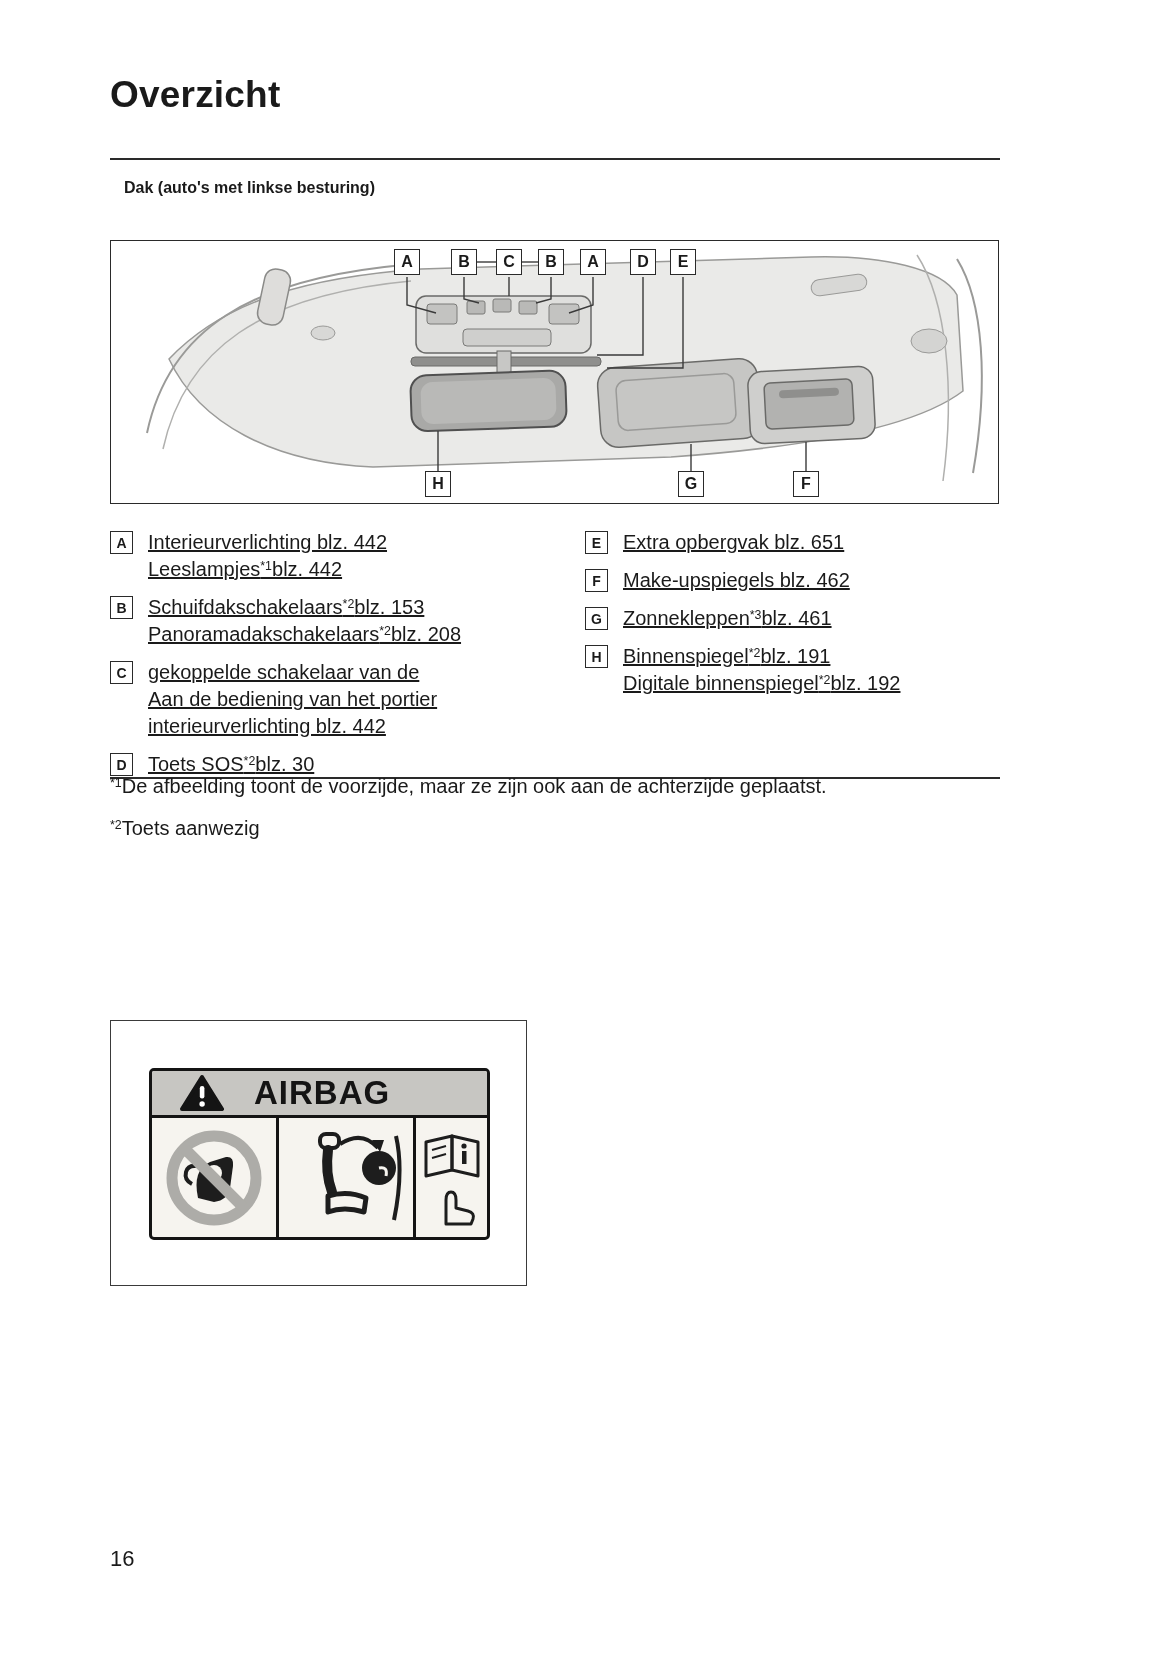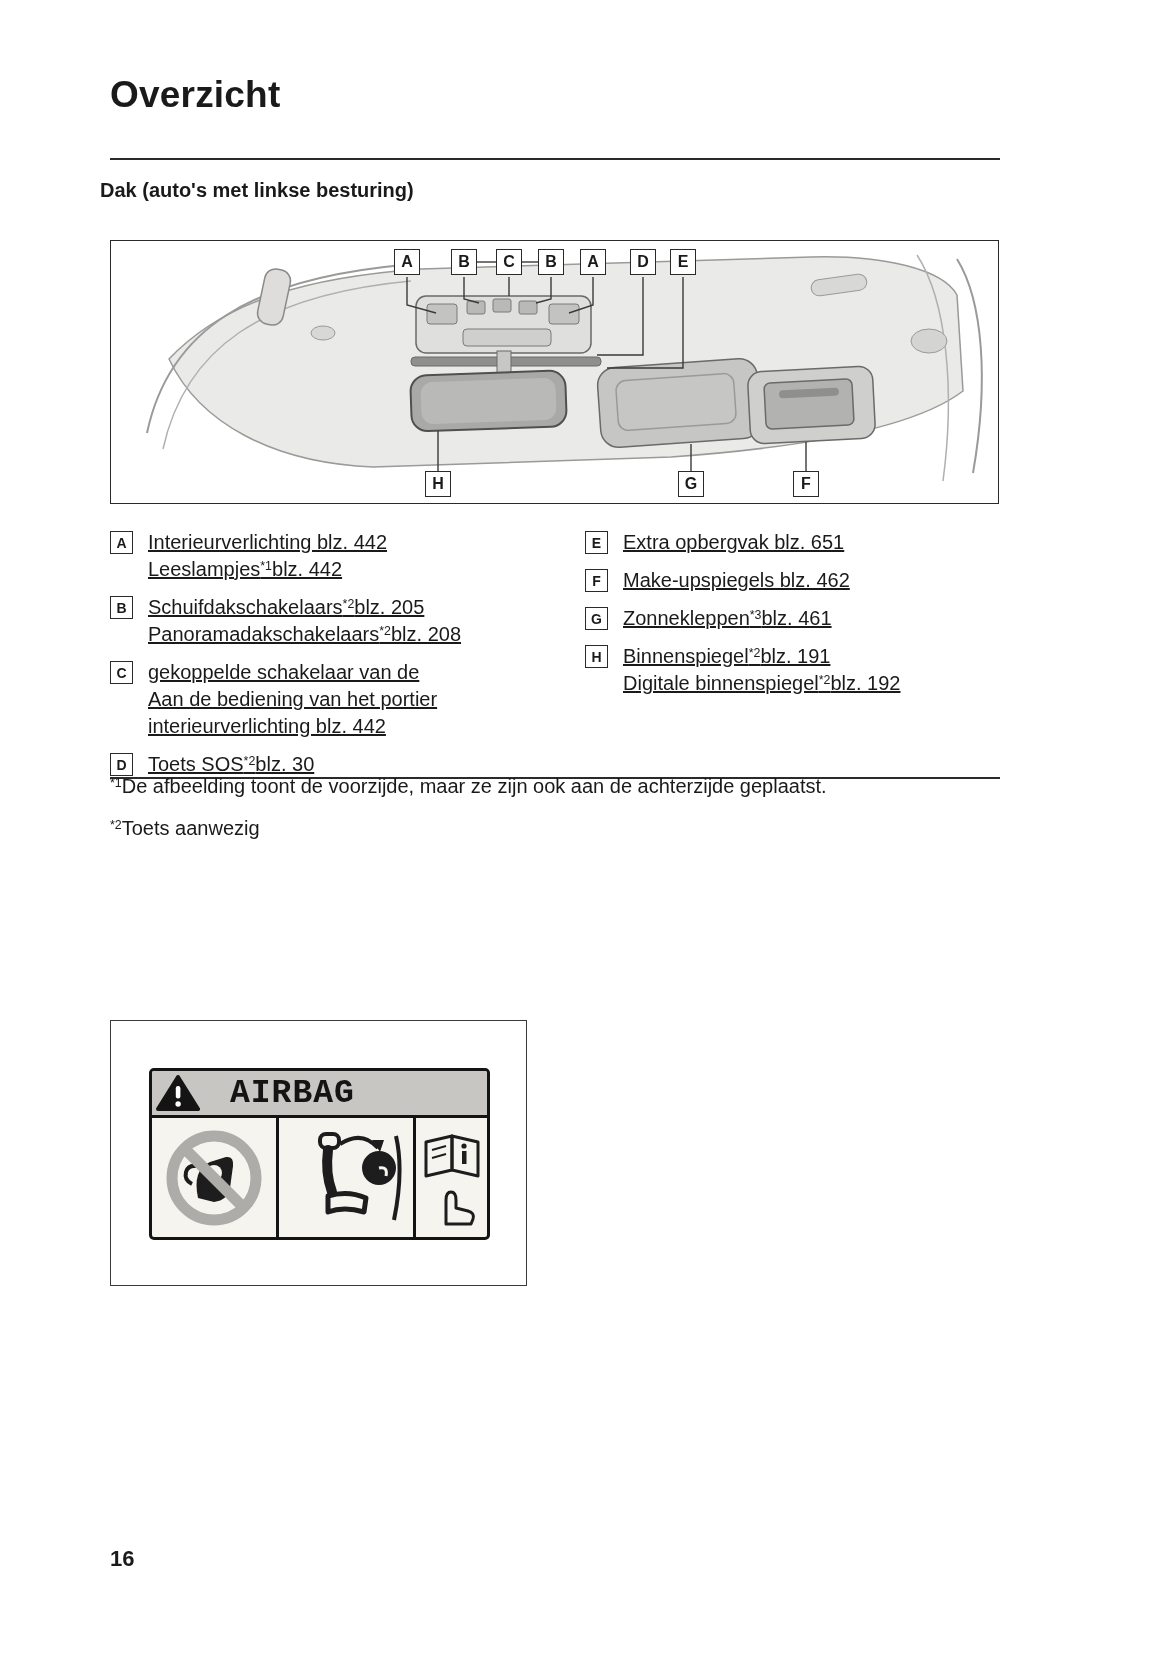--- a/index.html
+++ b/index.html
@@ -14,22 +14,22 @@
 
   .title{
     position:absolute;left:110px;top:34px;
     font-size:37px;font-weight:700;letter-spacing:0.2px;
   }
   .rule{position:absolute;left:110px;width:890px;border-top:2px solid #2a2a2a;height:0;}
   .rule-top{top:118px;}
   .rule-bottom{top:737px;}
 
   .section-heading{
-    position:absolute;left:100px;top:139px;
-    font-size:20px;font-weight:700;
+    position:absolute;left:124px;top:139px;
+    font-size:16px;font-weight:700;
   }
 
   
   .figure{
     position:absolute;left:110px;top:200px;width:889px;height:264px;
     border:1px solid #2a2a2a;background:#ffffff;box-sizing:border-box;
   }
   .figure svg{position:absolute;left:0;top:0;}
   .callout{
     position:absolute;width:26px;height:26px;
@@ -62,33 +62,33 @@
     position:absolute;left:110px;top:980px;width:417px;height:266px;
     border:1.5px solid #3a3a3a;box-sizing:border-box;background:#fff;
   }
   .airbag-label{
     position:absolute;left:38px;top:47px;width:341px;height:172px;
     border:3px solid #141414;border-radius:5px;background:#f6f4ef;
     box-sizing:border-box;overflow:hidden;
   }
   .airbag-header{
     height:47px;background:#c7c6c2;border-bottom:3px solid #141414;
-    display:flex;align-items:center;padding-left:4px;box-sizing:border-box;font-family:Liberation Mono, monospace;
+    display:flex;align-items:center;padding-left:28px;box-sizing:border-box;
   }
   .airbag-title{
     font-size:33px;font-weight:700;letter-spacing:1px;color:#141414;margin-left:30px;
   }
   .airbag-body{display:flex;height:119px;}
   .airbag-panel{height:100%;display:flex;align-items:center;justify-content:center;box-sizing:border-box;}
   .airbag-panel + .airbag-panel{border-left:3px solid #141414;}
   .p1{width:37%;} .p2{width:41%;} .p3{width:22%;}
 
   .page-number{
     position:absolute;left:110px;top:1506px;
-    font-size:22px;font-weight:700;
+    font-size:22px;font-weight:400;
   }
 </style>
 </head>
 <body>
 
 <div class="page">
 
   <div class="title">Overzicht</div>
   <div class="rule rule-top"></div>
   <div class="section-heading">Dak (auto's met linkse besturing)</div>
@@ -176,21 +176,21 @@
       <span class="letterbox">A</span>
       <div class="legend-text">
         <span class="li-line"><span>Interieurverlichting blz. 442</span></span>
         <span class="li-line"><span>Leeslampjes</span><sup class="ref">*1</sup><span>blz. 442</span></span>
       </div>
     </div>
 
     <div class="legend-item">
       <span class="letterbox">B</span>
       <div class="legend-text">
-        <span class="li-line"><span>Schuifdakschakelaars</span><sup class="ref">*2</sup><span>blz. 205</span></span>
+        <span class="li-line"><span>Schuifdakschakelaars</span><sup class="ref">*2</sup><span>blz. 153</span></span>
         <span class="li-line"><span>Panoramadakschakelaars</span><sup class="ref">*2</sup><span>blz. 208</span></span>
       </div>
     </div>
 
     <div class="legend-item">
       <span class="letterbox">C</span>
       <div class="legend-text">
         <span class="li-line"><span>gekoppelde schakelaar van de</span></span>
         <span class="li-line"><span>Aan de bediening van het portier</span></span>
         <span class="li-line"><span>interieurverlichting blz. 442</span></span>

